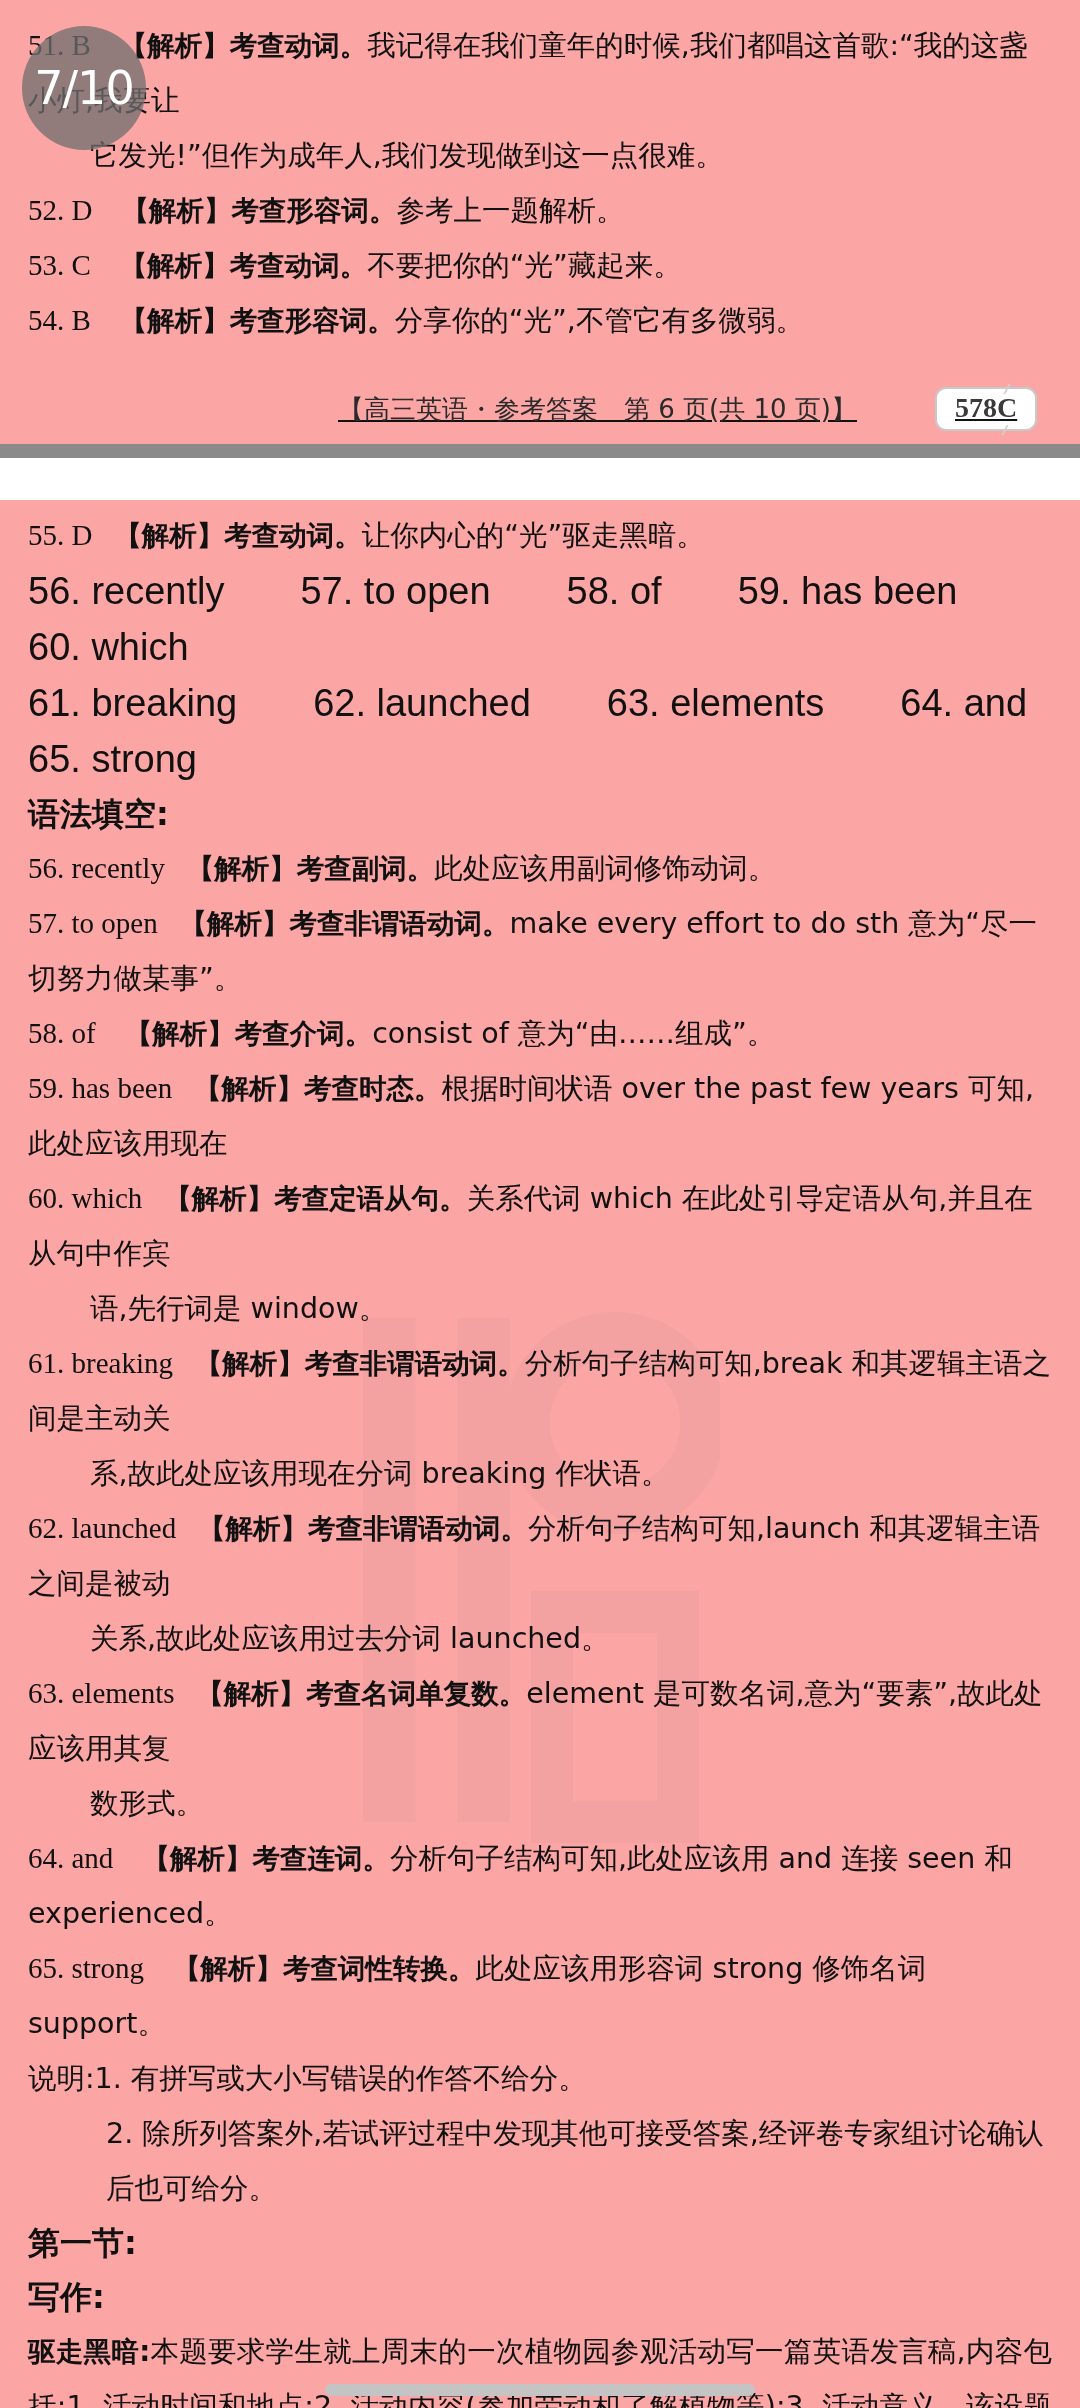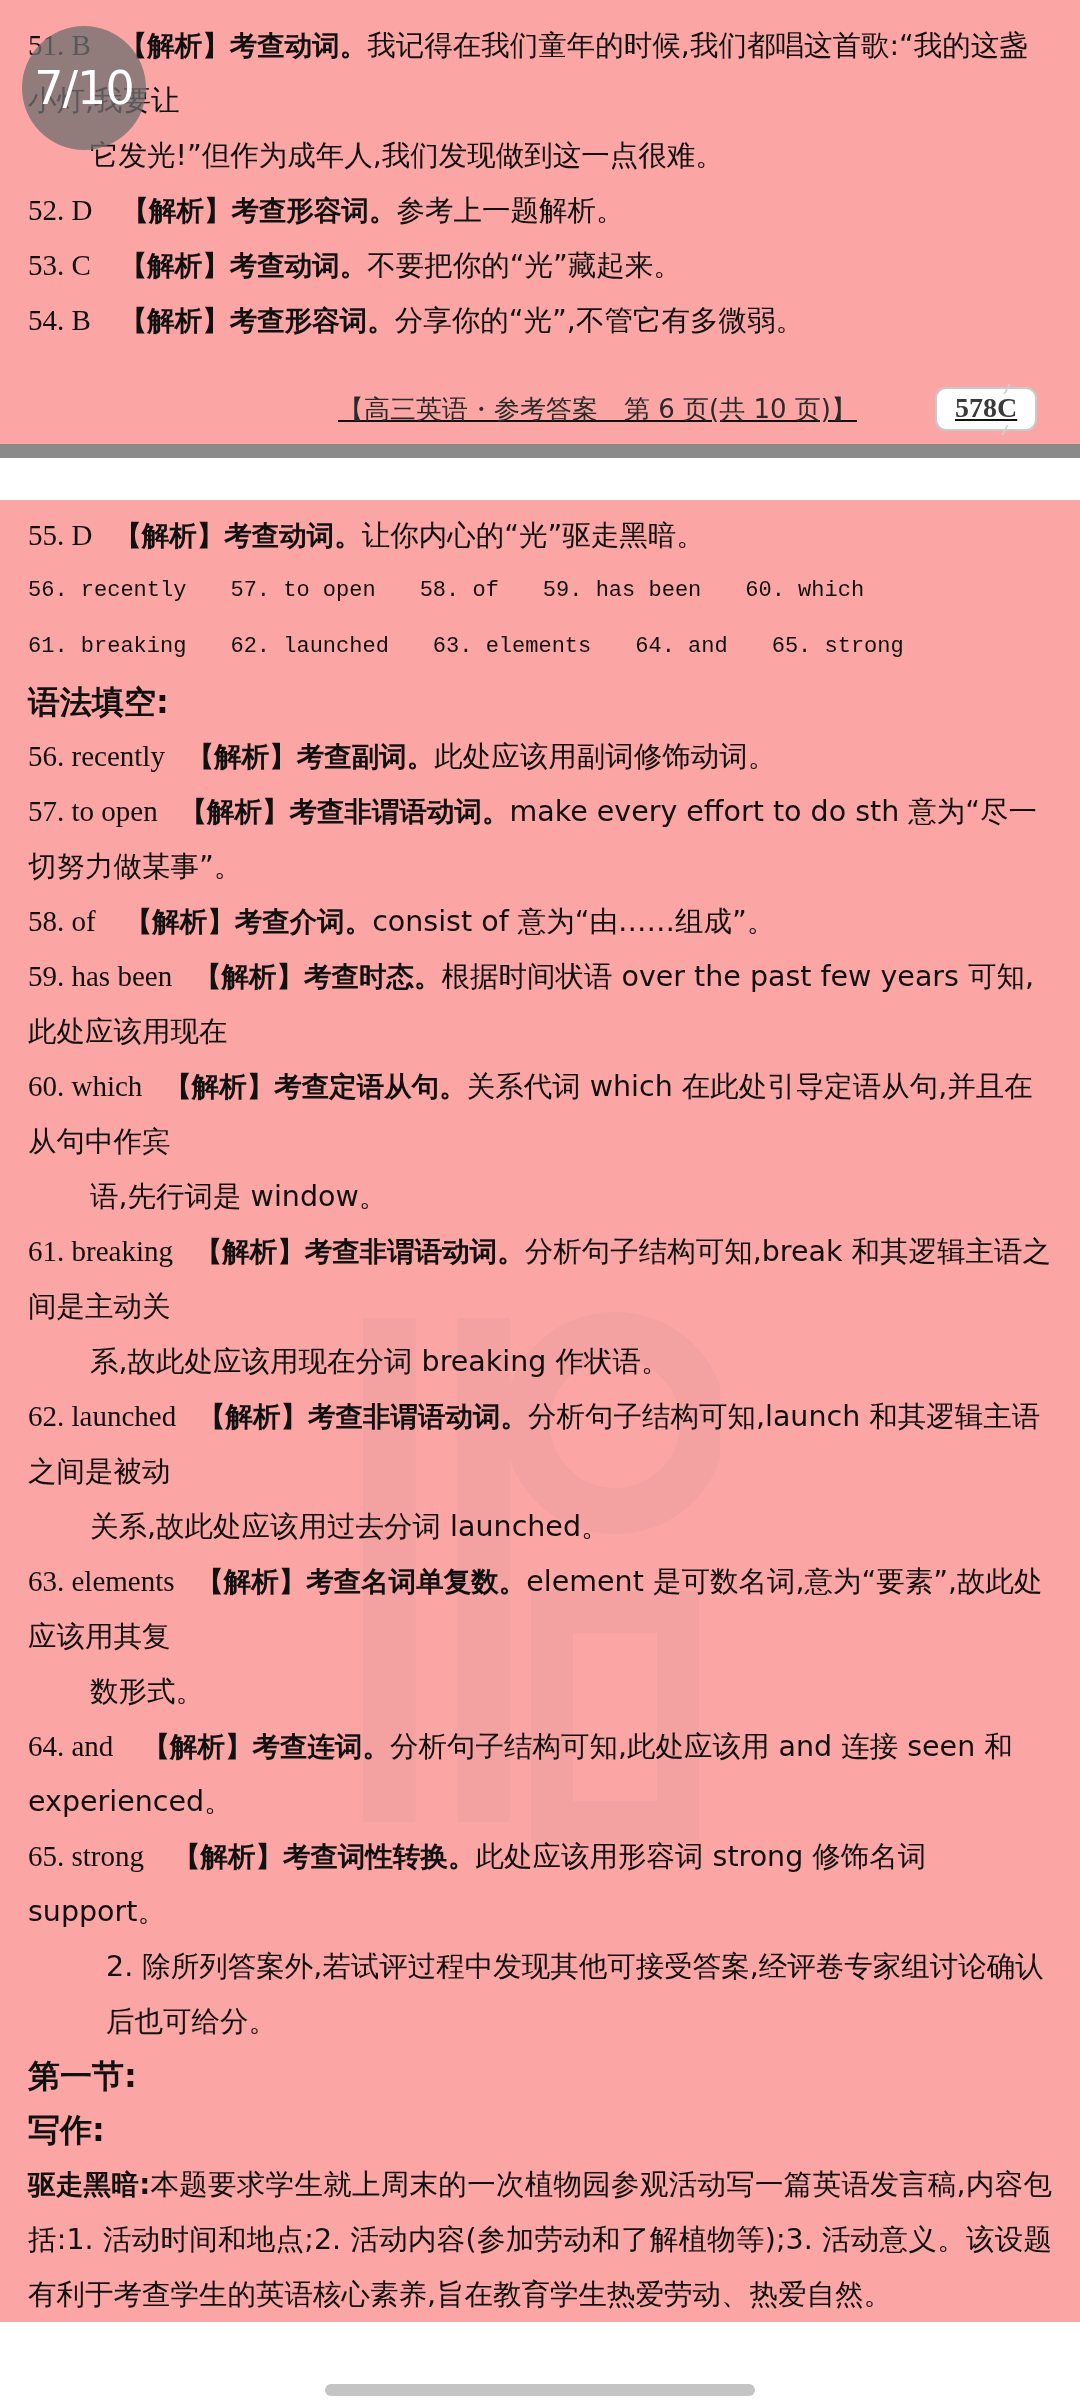--- a/index.html
+++ b/index.html
@@ -43,23 +43,23 @@
     font-family: "DejaVu Sans", sans-serif;
     font-size: 28.5px;
   }
   .heading {
     font-weight: bold;
     font-family: "DejaVu Sans", sans-serif;
     font-size: 32px;
     line-height: 54px;
   }
   .ans-row {
-    font-size: 22px;
+    font-size: 38px;
     line-height: 56px;
-    font-family: Liberation Mono, monospace;
+    font-family: Liberation Sans, sans-serif;
   }
 
   .expl {
     font-size: 29px;
     line-height: 55px;
   }
   .expl .lead {
     font-family: "Liberation Serif", serif;
   }
   .expl .tag {
@@ -309,20 +309,23 @@
           <span class="tag">【解析】</span><span class="tag">考查连词。</span><span class="cn">分析句子结构可知,此处应该用 and 连接 seen 和 experienced。</span>
         </div>
 
         <div class="expl">
           <span class="lead">65. strong</span>
           <span class="sp">&nbsp;&nbsp;</span>
           <span class="tag">【解析】</span><span class="tag">考查词性转换。</span><span class="cn">此处应该用形容词 strong 修饰名词 support。</span>
         </div>
       </div>
 
+      <div class="expl">
+        <span class="cn">说明:1. 有拼写或大小写错误的作答不给分。</span>
+      </div>
       <div class="expl" style="padding-left:78px;">
         <span class="cn">2. 除所列答案外,若试评过程中发现其他可接受答案,经评卷专家组讨论确认后也可给分。</span>
       </div>
 
       <div class="heading">第一节:</div>
       <div class="heading">写作:</div>
 
       <div class="expl" style="text-align:justify;">
         <span class="tag">驱走黑暗:</span><span class="cn">本题要求学生就上周末的一次植物园参观活动写一篇英语发言稿,内容包括:1. 活动时间和地点;2. 活动内容(参加劳动和了解植物等);3. 活动意义。该设题有利于考查学生的英语核心素养,旨在教育学生热爱劳动、热爱自然。</span>
       </div>

